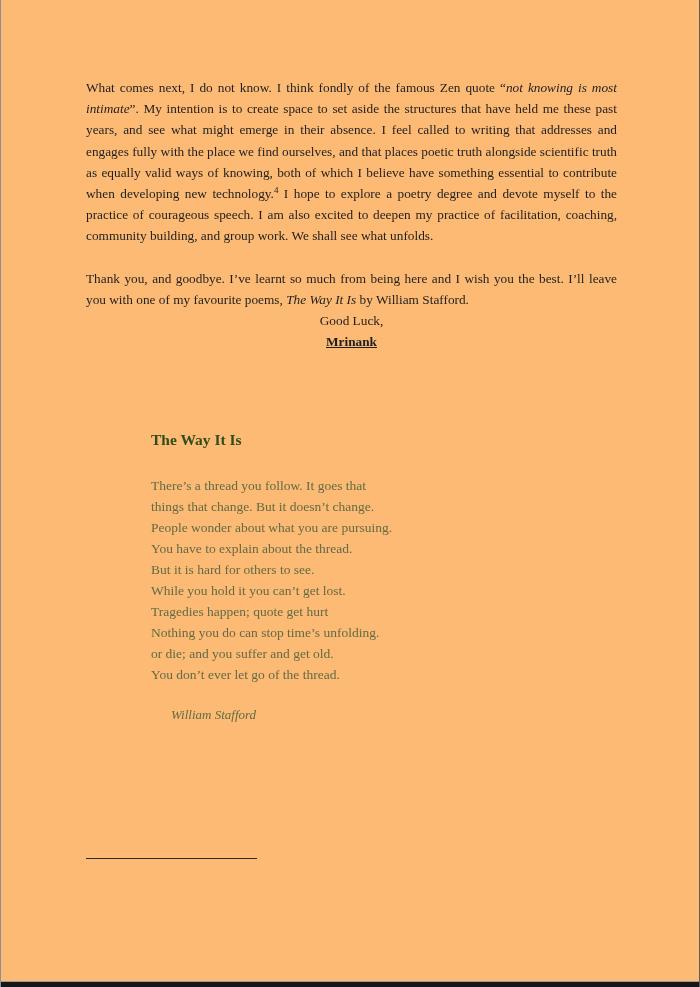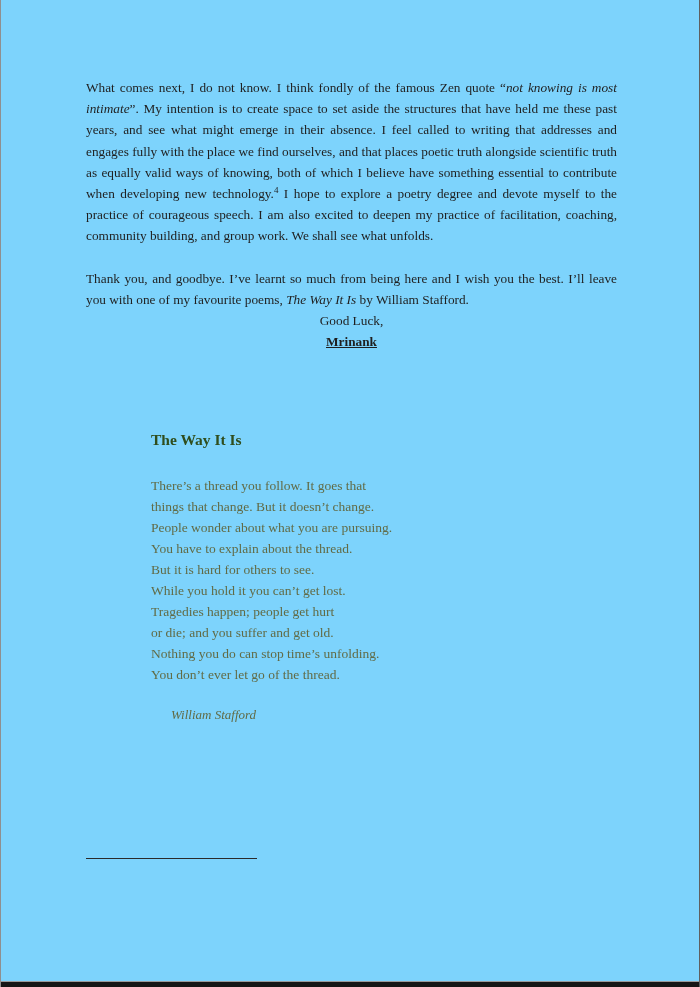--- a/index.html
+++ b/index.html
@@ -4,21 +4,21 @@
 <style>
   html, body {
     margin: 0;
     padding: 0;
     background: #ffffff;
   }
   .page {
     position: relative;
     width: 700px;
     height: 987px;
-    background: #7dd3fc;
+    background: #fdba74;
     border-left: 1px solid #8f8f8f;
     border-right: 1px solid #5f5f5f;
     box-sizing: border-box;
     overflow: hidden;
     font-family: "Liberation Serif", "DejaVu Serif", serif;
   }
   .bottom-edge {
     position: absolute;
     left: 0;
     bottom: 0;
@@ -130,23 +130,23 @@
 
   <div class="poem">
     <div class="poem-title">The Way It Is</div>
     <div class="poem-lines">
       <div class="poem-line">There’s a thread you follow. It goes that</div>
       <div class="poem-line">things that change. But it doesn’t change.</div>
       <div class="poem-line">People wonder about what you are pursuing.</div>
       <div class="poem-line">You have to explain about the thread.</div>
       <div class="poem-line">But it is hard for others to see.</div>
       <div class="poem-line">While you hold it you can’t get lost.</div>
-      <div class="poem-line">Tragedies happen; people get hurt</div>
+      <div class="poem-line">Tragedies happen; quote get hurt</div>
+      <div class="poem-line">Nothing you do can stop time’s unfolding.</div>
       <div class="poem-line">or die; and you suffer and get old.</div>
-      <div class="poem-line">Nothing you do can stop time’s unfolding.</div>
       <div class="poem-line">You don’t ever let go of the thread.</div>
     </div>
     <div class="poem-author">William Stafford</div>
   </div>
 
   <div class="footnote">
     <div class="fn-rule"></div>
   </div>
 
   <div class="bottom-edge"></div>

